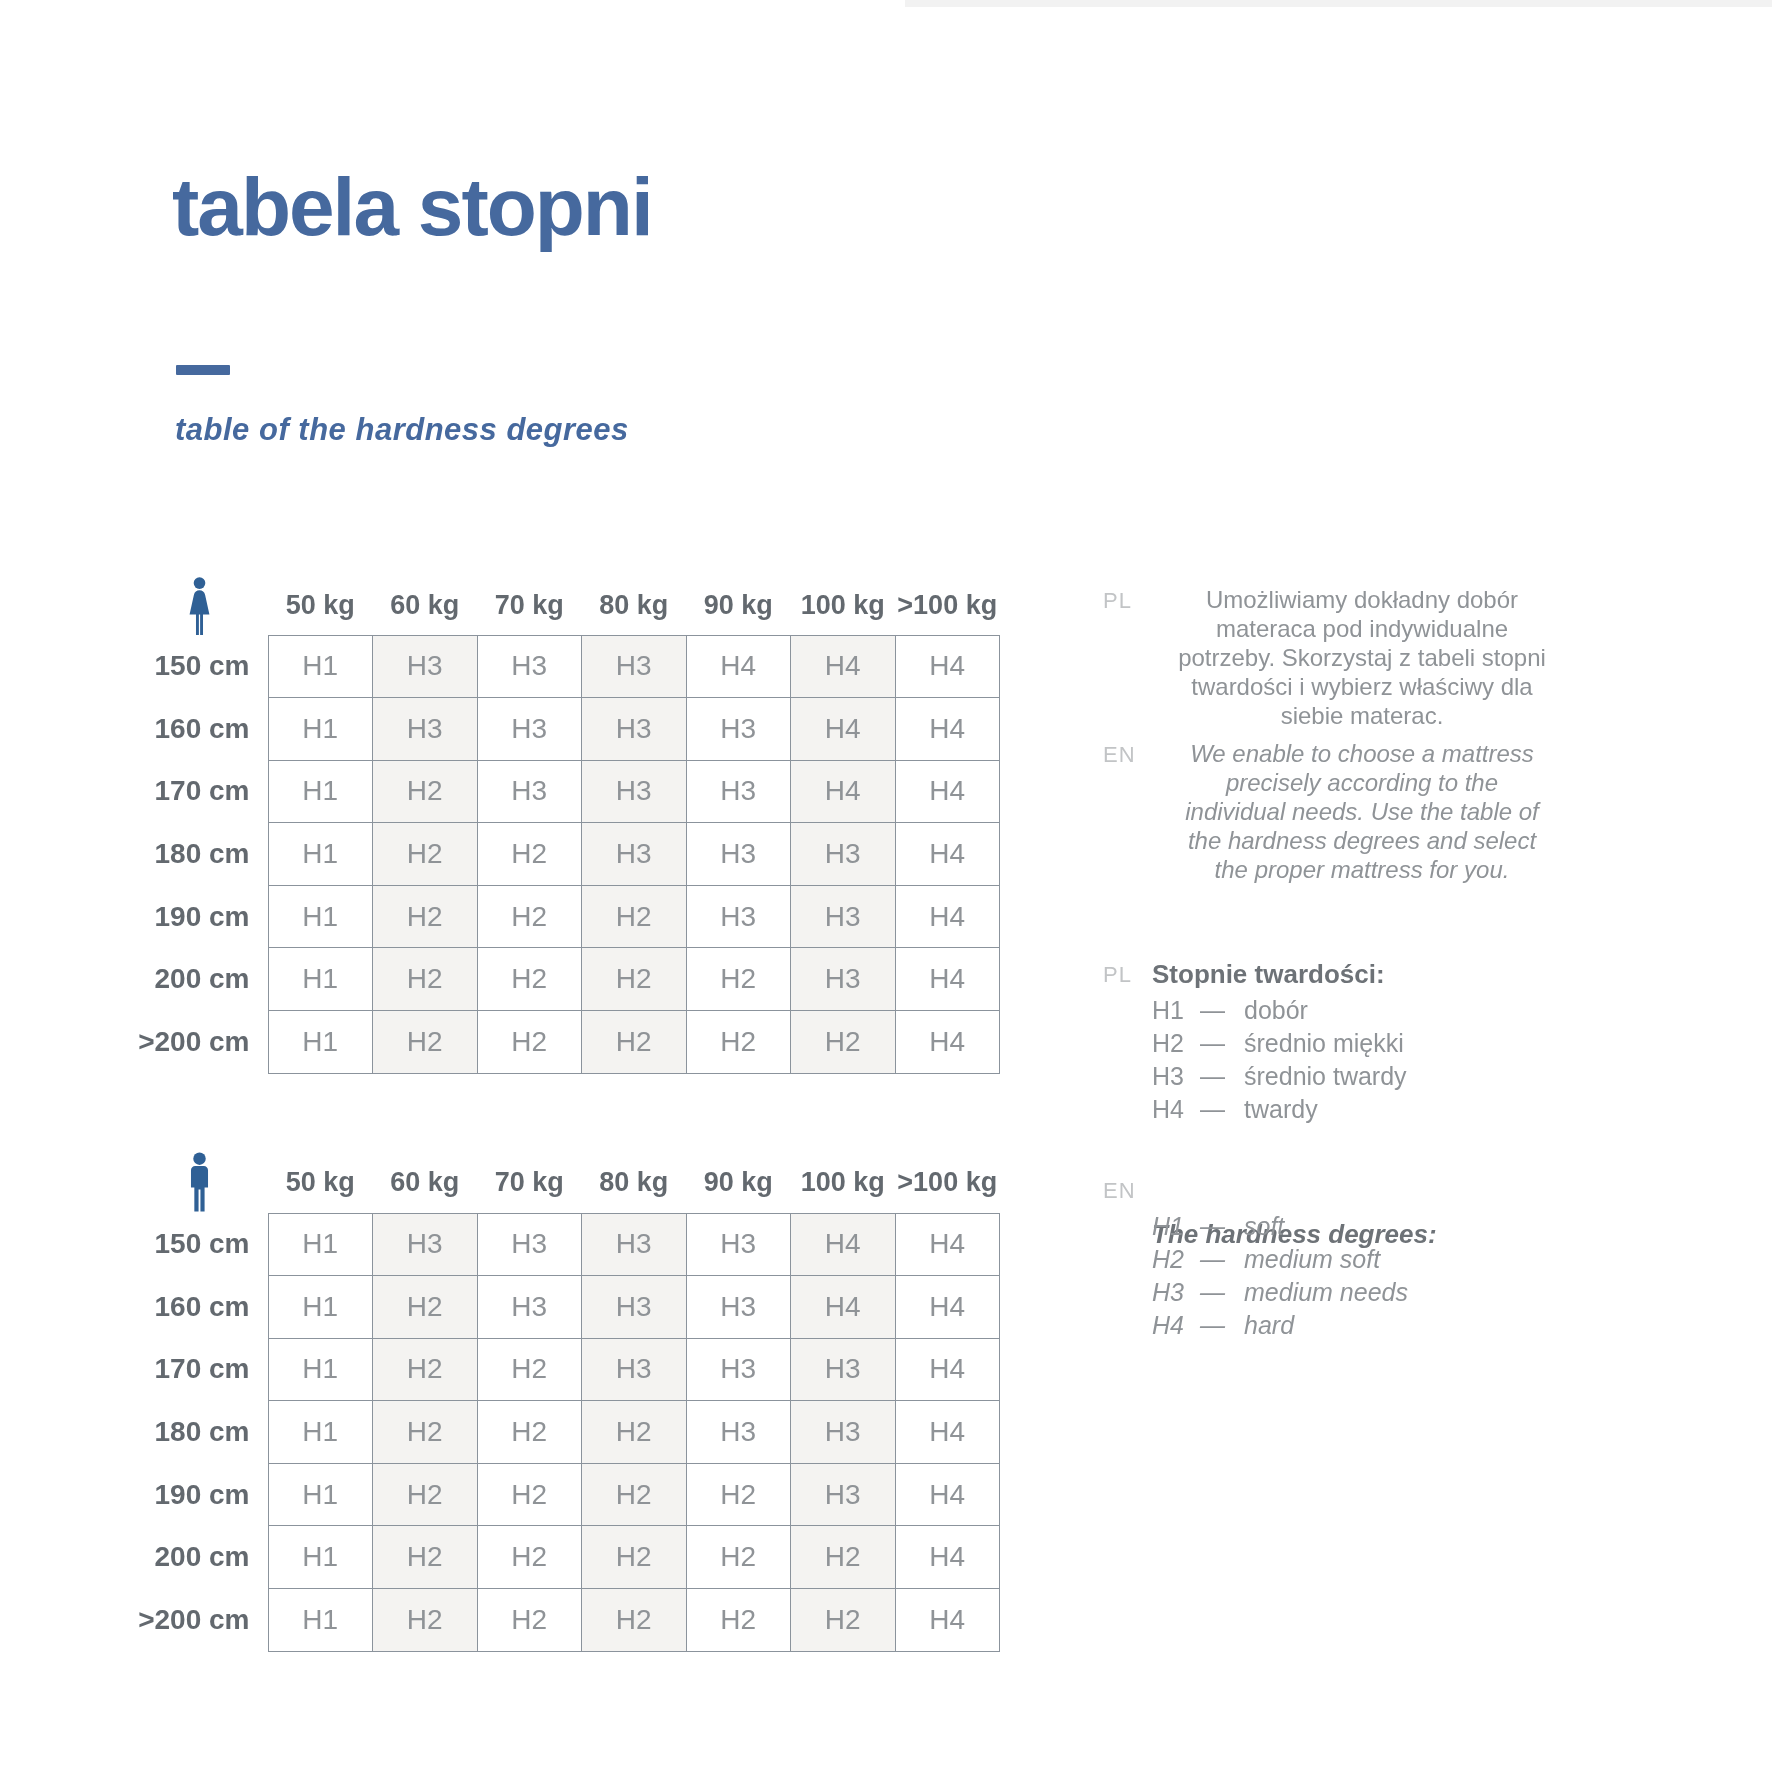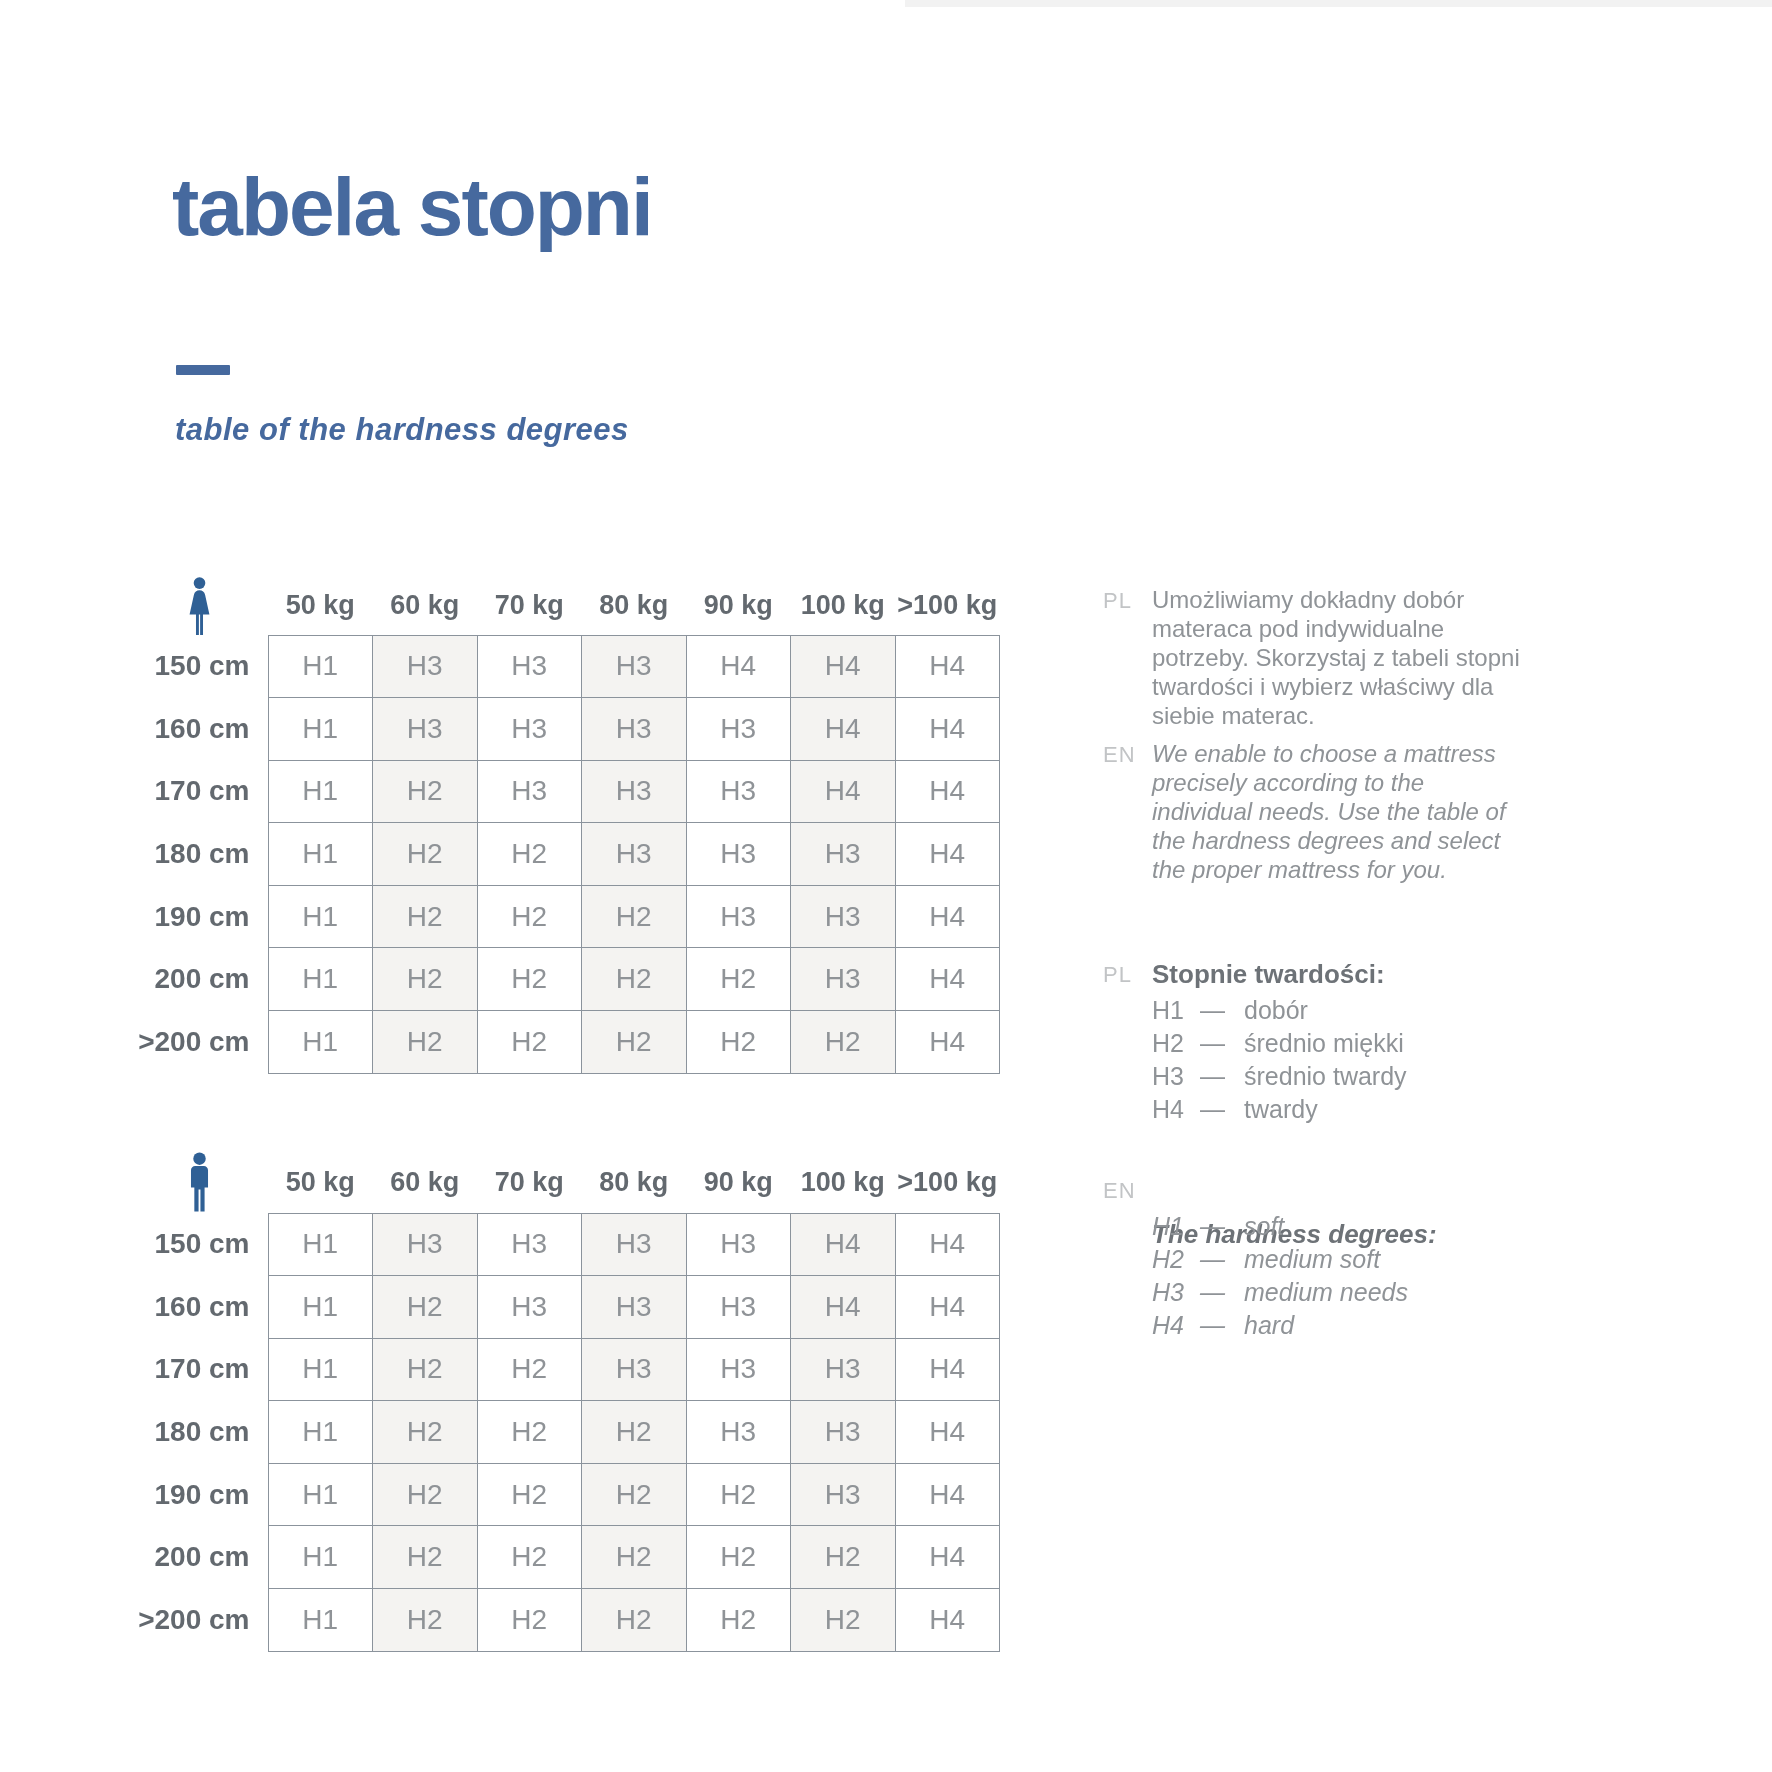--- a/index.html
+++ b/index.html
@@ -29,21 +29,21 @@
   thead th.corner svg { display:block; margin:0 auto; }
 
   tbody th.hlabel { border:none; font-weight:600; font-size:28px; color:#63696f;
                     text-align:right; padding-right:18px; }
   tbody td.cell { border:1px solid #8b939c; text-align:center; vertical-align:middle;
                   font-size:28px; color:#8f9397; height:62.6px; background:#ffffff; }
   tbody td.cell:nth-of-type(even) { background:#f4f3f1; }
 
   .tag { position:absolute; font-size:22px; color:#c2c4c6; letter-spacing:1px; }
   .para { position:absolute; left:1152px; width:420px; font-size:24px; line-height:29px;
-          color:#8f9397; white-space:pre-line; }
+          color:#8f9397; white-space:pre-line;text-align:center; }
   .para.en { font-style:italic; }
 
   .legend-title { position:absolute; left:1152px; font-size:26px; font-weight:bold; color:#6d7277; }
   .legend-title.en { font-style:italic; }
   .legend { position:absolute; left:1152px; list-style:none; }
   .legend li { display:flex; align-items:baseline; height:33px; font-size:25px; color:#8f9397; }
   .legend.en li { font-style:italic; }
   .legend .code { width:48px; }
   .legend .dash { width:34px; }
   .legend .lbl  { margin-left:10px; }

